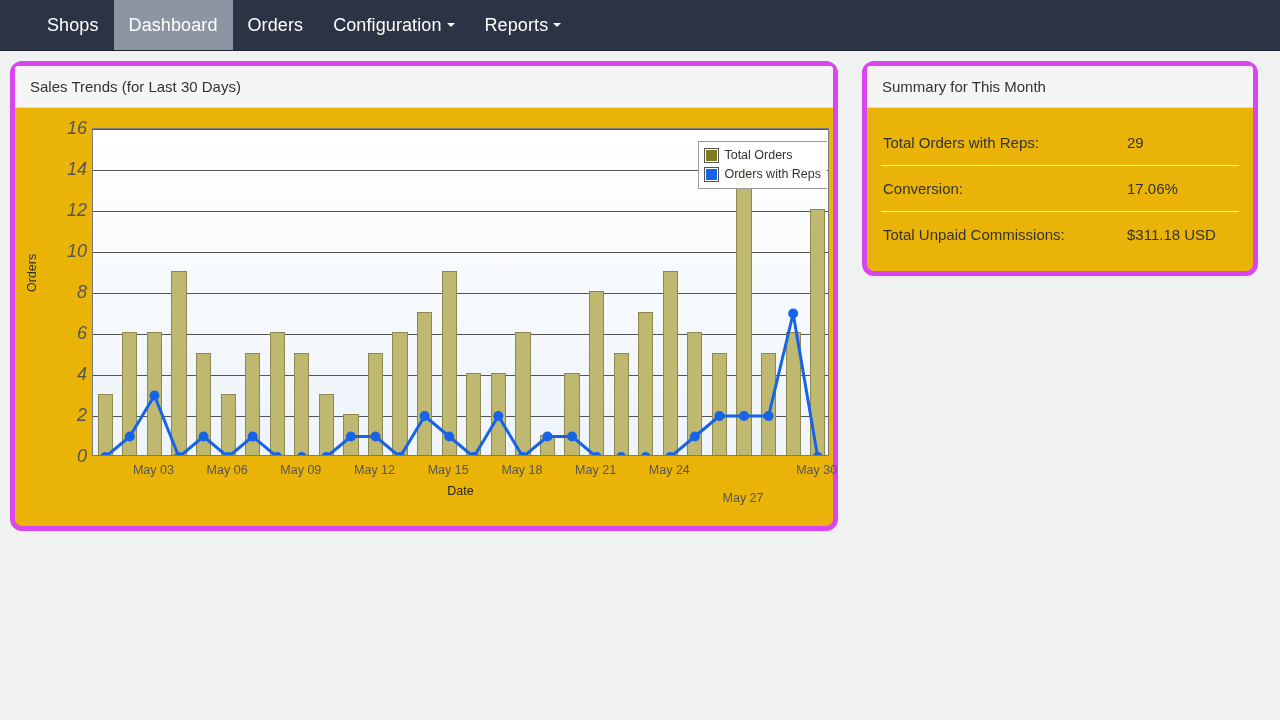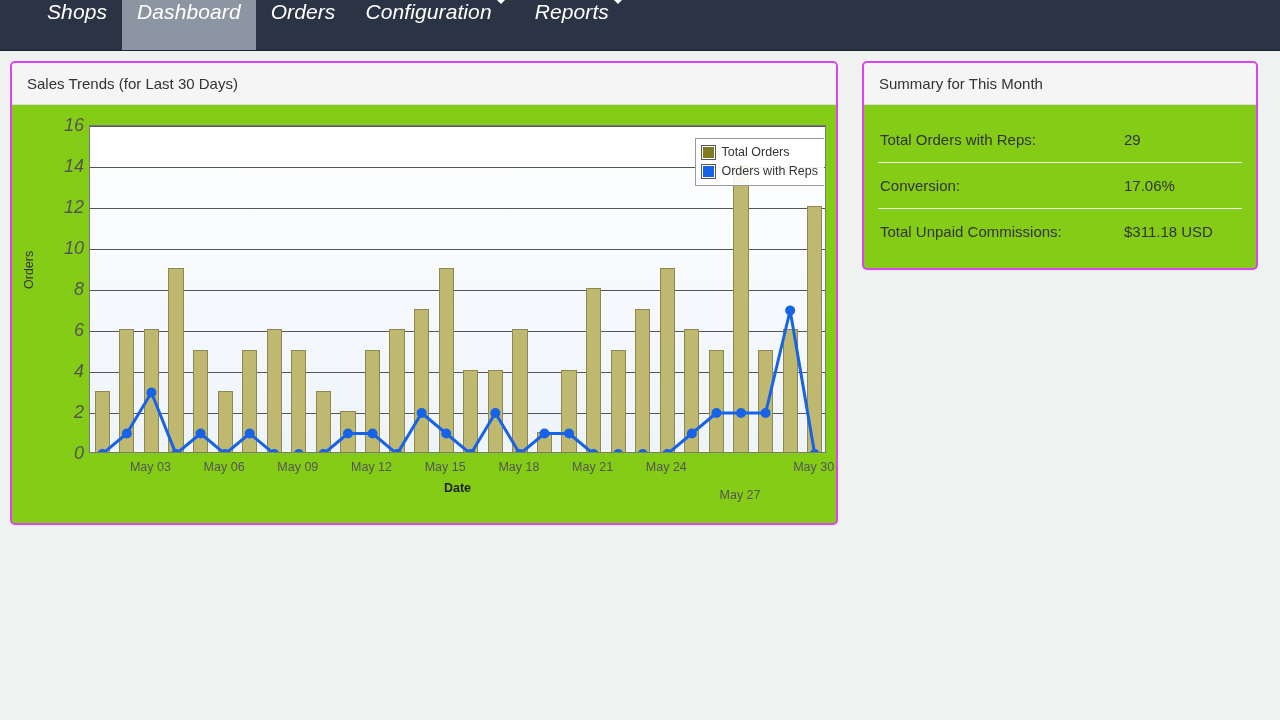--- a/index.html
+++ b/index.html
@@ -16,52 +16,51 @@
   .navbar {
     height: 51px;
     background: #2b3444;
     display: flex;
     align-items: stretch;
     padding-left: 32px;
     border-bottom: 1px solid #1d2430;
   }
   .nav-item {
     display: flex;
-    align-items: flex-start;
+    align-items: center;
     padding: 0 15px;
     color: #ffffff;
-    font-size: 21px;
+    font-size: 18px;
     letter-spacing: 0.1px;
     cursor: pointer;
     white-space: nowrap;
     text-decoration: none;
-    font-style: italic;
   }
   .nav-item.active { background: #8c96a3; }
   .caret {
     display: inline-block;
     width: 0; height: 0;
     margin-left: 5px;
     vertical-align: middle;
     border-left: 4px solid transparent;
     border-right: 4px solid transparent;
     border-top: 4px solid #ffffff;
   }
 
   
   .content {
     display: flex;
     align-items: flex-start;
     padding: 10px 10px 0 10px;
     gap: 24px;
   }
   .panel {
-    background: #84cc16;
-    border: 2px solid #d946ef;
-    border-radius: 5px;
+    background: #eab308;
+    border: 5px solid #d946ef;
+    border-radius: 12px;
     box-shadow: 0 1px 1px rgba(0,0,0,0.04);
   }
   .panel-heading {
     background: #f5f5f5;
     border-bottom: 1px solid #dddddd;
     border-radius: 3px 3px 0 0;
     padding: 12px 15px;
     font-size: 15px;
     color: #333333;
   }
@@ -123,21 +122,20 @@
     white-space: nowrap;
   }
   .xlabel {
     position: absolute;
     top: 362px;
     left: 63px;
     width: 737px;
     text-align: center;
     font-size: 12.5px;
     color: #222222;
-    font-weight: bold;
   }
   .bar {
     position: absolute;
     bottom: 0;
     background: #beb870;
     border: 1px solid #8d8850;
     border-bottom: none;
   }
   .lineSvg {
     position: absolute;

